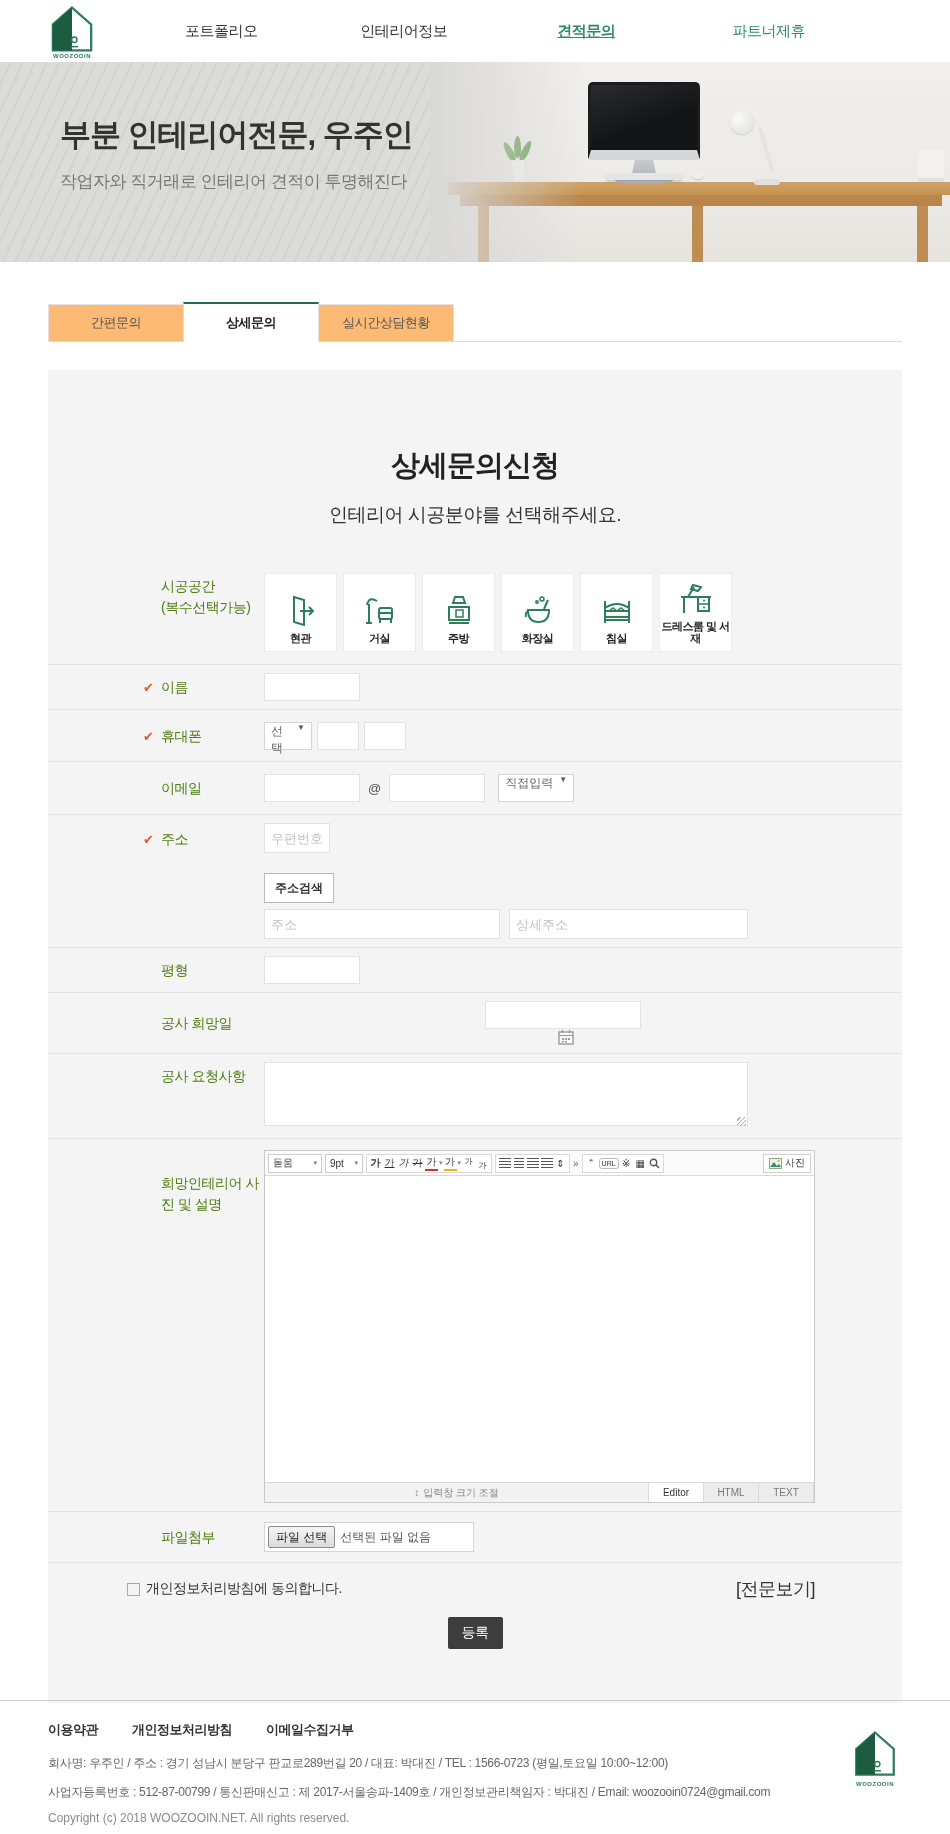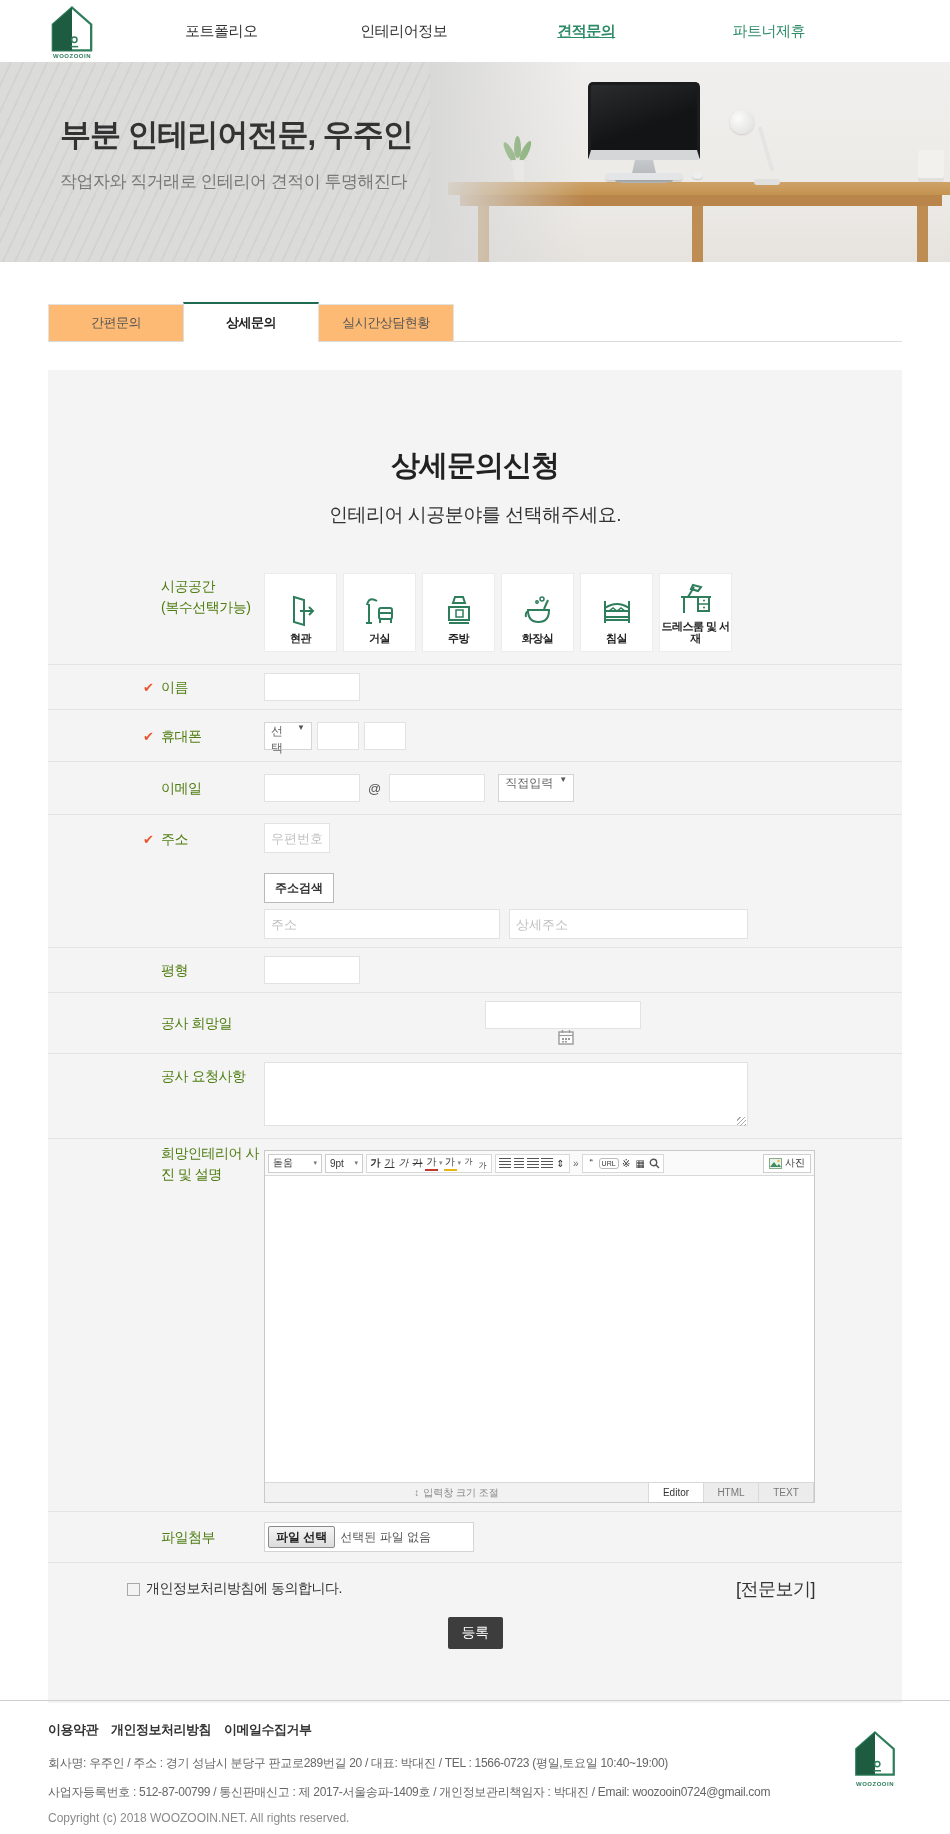--- a/index.html
+++ b/index.html
@@ -136,35 +136,35 @@
   .ed-bottom { height:20px; display:flex; border-top:1px solid #d9d9d9; background:#f2f2f2; }
   .ed-resize { flex:1; display:flex; align-items:center; justify-content:center; gap:4px;
     font-size:10px; color:#888; border-right:1px solid #d9d9d9; cursor:row-resize; }
   .ed-mode { width:55px; display:flex; align-items:center; justify-content:center; font-size:10px;
     color:#777; border-right:1px solid #d9d9d9; background:#ececec; cursor:pointer; }
   .ed-mode.active { background:#fff; color:#333; }
   
   .row-file { min-height:52px; display:flex; align-items:center; border-bottom:1px solid #e3e3e3; }
   .file-box { width:210px; height:30px; border:1px solid #d5d5d5; background:#fff; display:flex; align-items:center; }
   .file-btn { height:22px; margin:0 5px 0 3px; background:linear-gradient(#f5f5f5,#dcdcdc); border:1px solid #8a8a8a;
-    border-radius:2px; font-size:12px; font-weight:bold; color:#222; padding:0 7px; cursor:pointer; font-family:inherit; }
+    border-radius:2px; font-size:12px; font-weight:normal; color:#222; padding:0 7px; cursor:pointer; font-family:inherit; }
   .file-status { font-size:12px; color:#555; }
   
   .agree-row { margin:14px 87px 0 79px; display:flex; align-items:center; }
   .cb { width:13px; height:13px; border:1px solid #a9a9a9; background:#f3f3f3; display:inline-block;
     margin-right:6px; cursor:pointer; }
   .agree-label { font-size:14px; color:#333; letter-spacing:-.5px; }
   .agree-view { margin-left:auto; font-size:18px; color:#333; cursor:pointer; letter-spacing:-.5px; }
   .submit-wrap { text-align:center; margin-top:16px; }
   .btn-submit { background:#3d3d3d; color:#fff; border:none; font-size:14px; padding:7px 14px;
     border-radius:2px; cursor:pointer; letter-spacing:-.5px; font-family:inherit; }
   
   .footer { position:absolute; left:0; right:0; top:1700px; border-top:1px solid #cfcfcf;
     padding:20px 48px 0; }
-  .f-links { display:flex; gap:13px; }
+  .f-links { display:flex; gap:34px; }
   .f-link { font-size:13px; font-weight:bold; color:#333; cursor:pointer; letter-spacing:-.5px; }
   .f-info { font-size:12px; color:#666; margin-top:12px; letter-spacing:-.3px; }
   .f-info.first { margin-top:16px; }
   .f-copy { font-size:12px; color:#8a8a8a; margin-top:10px; }
   .f-logo { position:absolute; right:50px; top:30px; width:50px; text-align:center; }
   .f-logo .logo-text { font-size:6px; color:#2e7d5b; font-weight:bold; margin-top:1px; letter-spacing:.5px; }
 </style>
 </head>
 <body>
 
@@ -375,21 +375,21 @@
     </div>
 
     <div class="frow row-request">
       <div class="flabel" style="top:22px">공사 요청사항</div>
       <div class="ta-wrap">
         <textarea class="t-area" style=""></textarea>
       </div>
     </div>
 
     <div class="frow row-editor">
-      <div class="flabel two" style="top:4px">희망인테리어 사진 및 설명</div>
+      <div class="flabel two" style="top:34px">희망인테리어 사진 및 설명</div>
       <div class="editor">
         <div class="ed-toolbar">
           <div class="ed-sel" style="width:54px">
             <span>돋움</span>
               <span class="arrow">▾</span>
           </div>
           <div class="ed-sel" style="width:38px">
             <span>9pt</span>
               <span class="arrow">▾</span>
           </div>
@@ -474,21 +474,21 @@
     <button class="btn-submit">등록</button>
   </div>
 </div>
 
 <div class="footer">
   <div class="f-links">
     <span class="f-link">이용약관</span>
     <span class="f-link">개인정보처리방침</span>
     <span class="f-link">이메일수집거부</span>
   </div>
-  <div class="f-info first">회사명: 우주인 / 주소 : 경기 성남시 분당구 판교로289번길 20 / 대표: 박대진 / TEL : 1566-0723 (평일,토요일 10:40~19:00)</div>
+  <div class="f-info first">회사명: 우주인 / 주소 : 경기 성남시 분당구 판교로289번길 20 / 대표: 박대진 / TEL : 1566-0723 (평일,토요일 10:00~12:00)</div>
   <div class="f-info">사업자등록번호 : 512-87-00799 / 통신판매신고 : 제 2017-서울송파-1409호 / 개인정보관리책임자 : 박대진 / Email: woozooin0724@gmail.com</div>
   <div class="f-copy">Copyright (c) 2018 WOOZOOIN.NET. All rights reserved.</div>
   <div class="f-logo">
     <svg width="42" height="45" viewBox="0 0 56 60">
       <polygon points="28,2 53,24 53,58 3,58 3,24" fill="#fff" stroke="#2e7d5b" stroke-width="3"></polygon>
       <polygon points="28,2 28,58 3,58 3,24" fill="#1d5c41"></polygon>
       <circle cx="31" cy="44" r="3.5" fill="none" stroke="#2e7d5b" stroke-width="2"></circle>
       <line x1="26" y1="53" x2="36" y2="53" stroke="#2e7d5b" stroke-width="2"></line>
     </svg>
     <div class="logo-text">WOOZOOIN</div>

